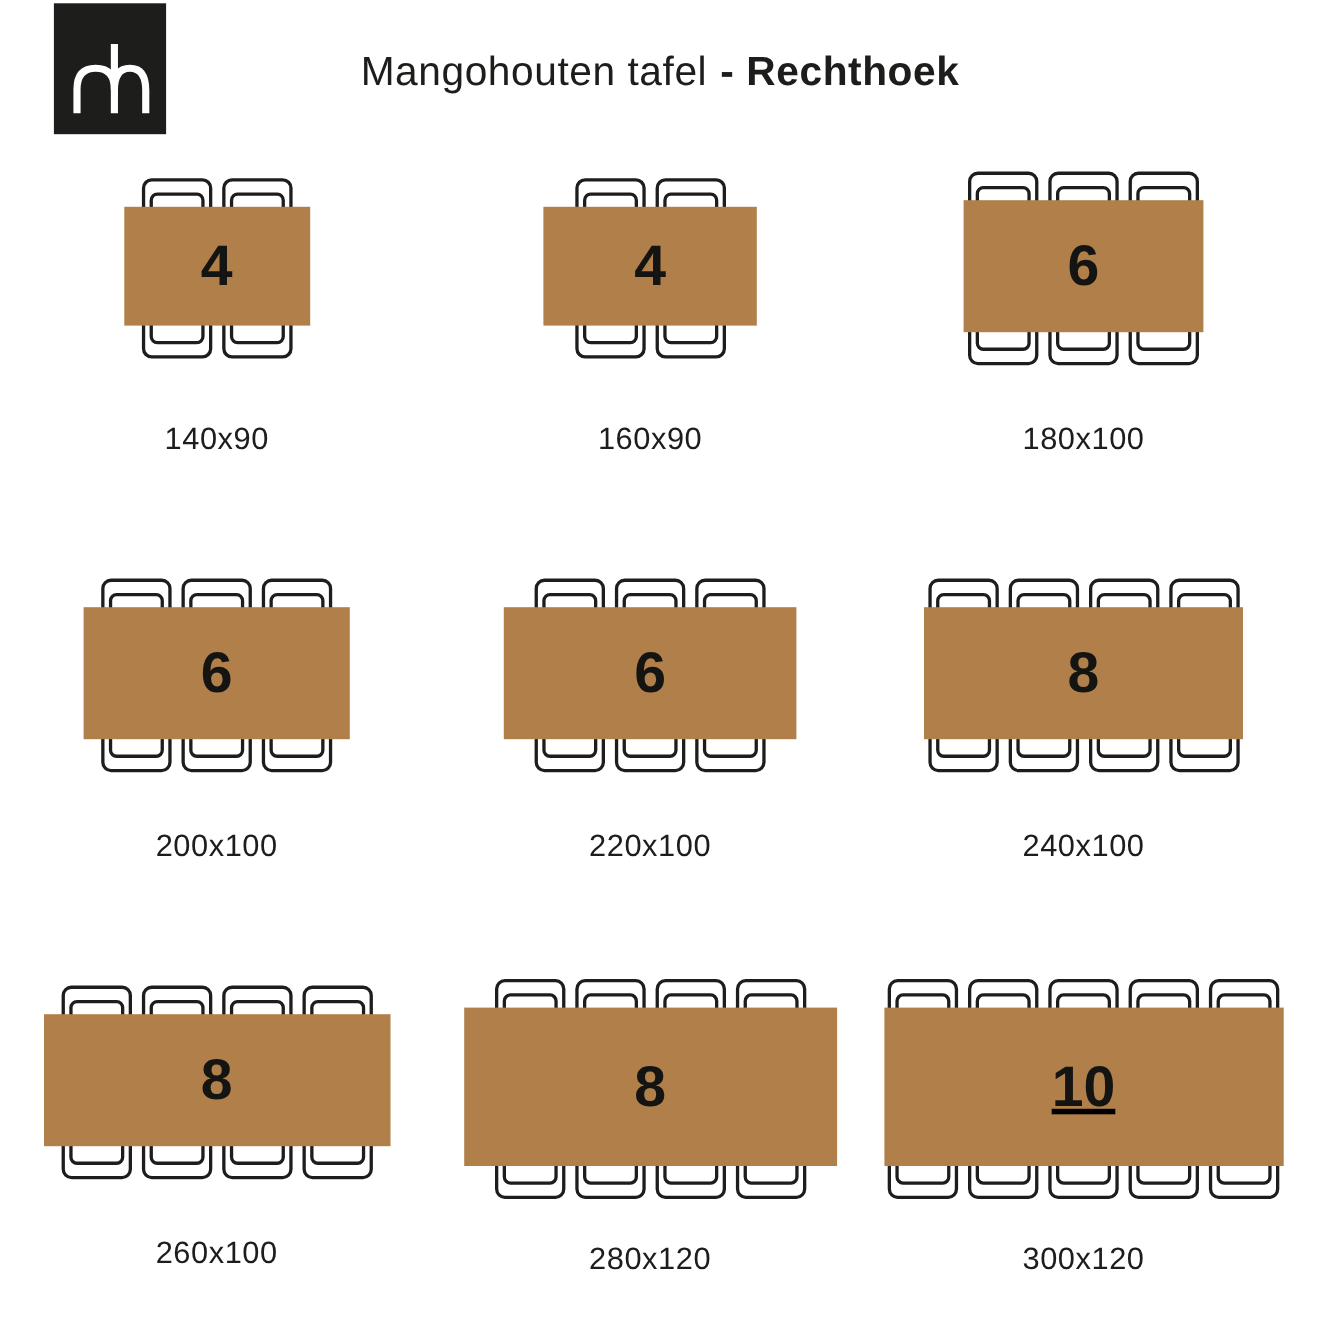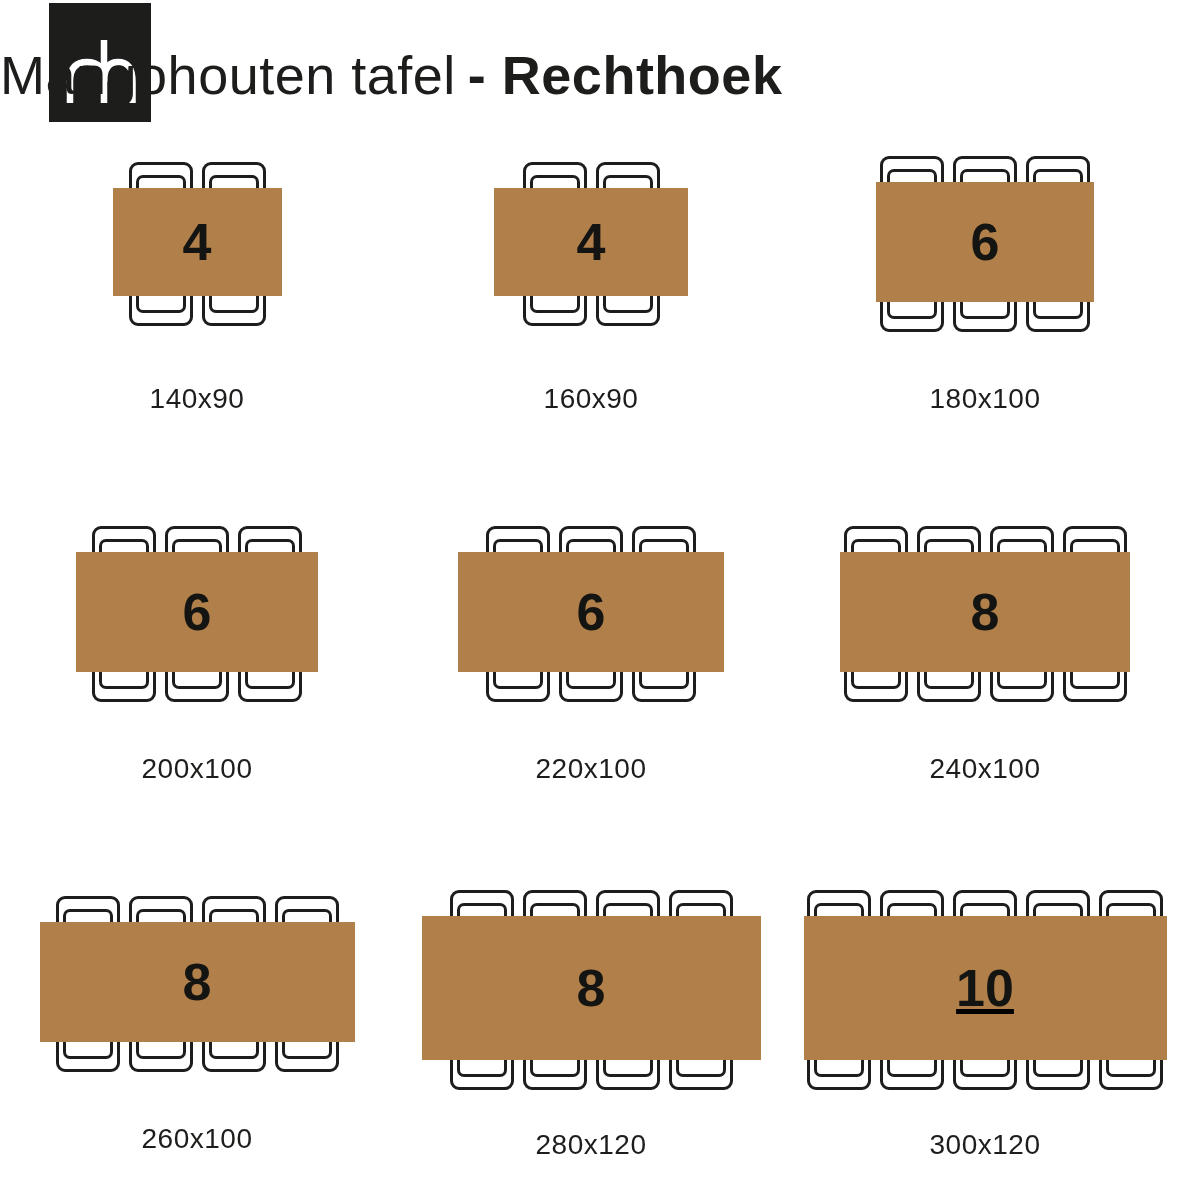--- a/index.html
+++ b/index.html
@@ -5,22 +5,22 @@
   html,body{margin:0;padding:0;}
   body{
     width:1200px;height:1200px;background:#ffffff;overflow:hidden;
     font-family:"Liberation Sans", sans-serif;
     --wood:#b17f49;--ink:#1d1d1b;
   }
   .header{position:relative;height:150px;}
   .logo{position:absolute;left:49px;top:3px;width:102px;height:119px;background:var(--ink);}
   .logo svg{display:block;}
   .title{
-    position:absolute;left:0;right:0;top:44px;text-align:left;
-    font-size:54px;color:var(--ink);letter-spacing:0.5px;white-space:nowrap;
+    position:absolute;left:0;right:0;top:44px;text-align:center;
+    font-size:37px;color:var(--ink);letter-spacing:0.5px;white-space:nowrap;
   }
   .title .bold{font-weight:bold;margin-left:12px;}
   .grid{
     display:grid;grid-template-columns:1fr 1fr 1fr;grid-auto-rows:270px;
     row-gap:100px;padding:0 18px 0 0;
   }
   .cell{display:flex;flex-direction:column;align-items:center;}
   .diagram-zone{height:212px;display:flex;align-items:center;justify-content:center;}
   .diagram{display:flex;flex-direction:column;align-items:center;}
   .chair-row{display:flex;gap:9px;}

